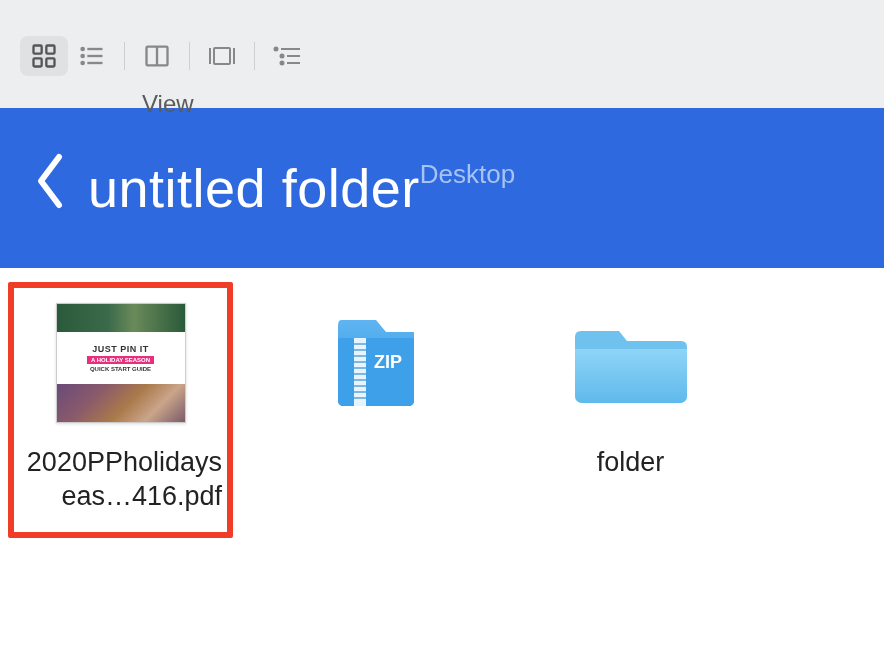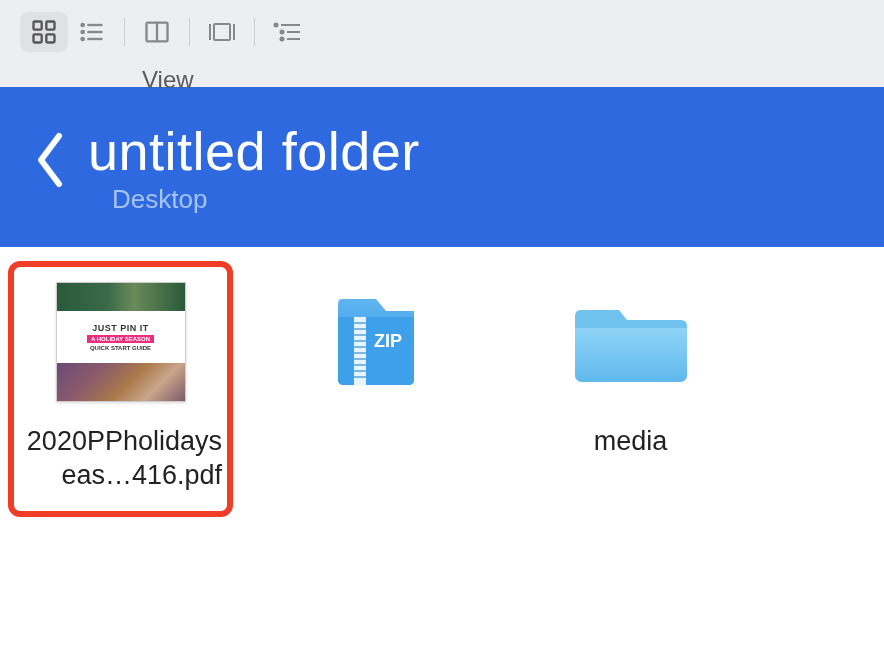--- a/index.html
+++ b/index.html
@@ -1,21 +1,21 @@
 <!DOCTYPE html>
 <html><head>
   <meta charset="utf-8">
   <style>
     * { margin: 0; padding: 0; box-sizing: border-box; }
     html, body { width: 884px; height: 662px; font-family: -apple-system, "Helvetica Neue", Helvetica, Arial, sans-serif; background: #fff; overflow: hidden; }
     
     .toolbar {
-      height: 87px;
+      height: 108px;
       background: #edeef0;
-      padding: 12px 20px 0 20px;
+      padding: 36px 20px 0 20px;
     }
     .view-icons {
       display: flex;
       align-items: center;
       gap: 0;
     }
     .view-btn {
       width: 48px;
       height: 40px;
       display: flex;
@@ -48,48 +48,47 @@
       display: flex;
       align-items: center;
       padding: 0 30px;
     }
     .back-chevron {
       color: #fff;
       cursor: pointer;
       margin-right: 18px;
       margin-top: -10px;
     }
-    .header-text { display: flex; flex-direction: column; }
+    .header-text { display: flex; }
     .folder-title {
       font-size: 54px;
       font-weight: 300;
       color: #fff;
       letter-spacing: 0.5px;
     }
     .folder-subtitle {
       font-size: 26px;
       color: #a7c3f3;
       margin-top: 2px;
       font-weight: 400;
-      margin-left: 24px;
     }
     
     .content {
       padding: 14px 8px;
       display: flex;
       gap: 30px;
     }
     .file-item {
       width: 225px;
       display: flex;
       flex-direction: column;
       align-items: center;
       cursor: pointer;
       padding: 10px 5px 18px 5px;
-      border-radius: 12px;
+      border-radius: 2px;
     }
     .file-item.selected {
       border: 6px solid #f03d27;
     }
     .file-item:not(.selected) {
       border: 6px solid transparent;
     }
     .icon-box {
       width: 130px;
       height: 130px;
@@ -258,16 +257,16 @@
         <defs>
           <linearGradient id="fg" x1="0" y1="0" x2="0" y2="1">
             <stop offset="0" stop-color="#8fd4f7"></stop>
             <stop offset="1" stop-color="#5fb9ec"></stop>
           </linearGradient>
         </defs>
         <path d="M 10 18 L 48 18 L 56 28 L 110 28 Q 116 28 116 34 L 116 82 Q 116 90 108 90 L 12 90 Q 4 90 4 82 L 4 24 Q 4 18 10 18 Z" fill="#6fc2ee"></path>
         <path d="M 4 36 L 116 36 L 116 82 Q 116 90 108 90 L 12 90 Q 4 90 4 82 Z" fill="url(#fg)"></path>
       </svg>
     </div>
-    <div class="file-label">media</div>
+    <div class="file-label">folder</div>
   </div>
 
 </div>
 
 </body></html>

